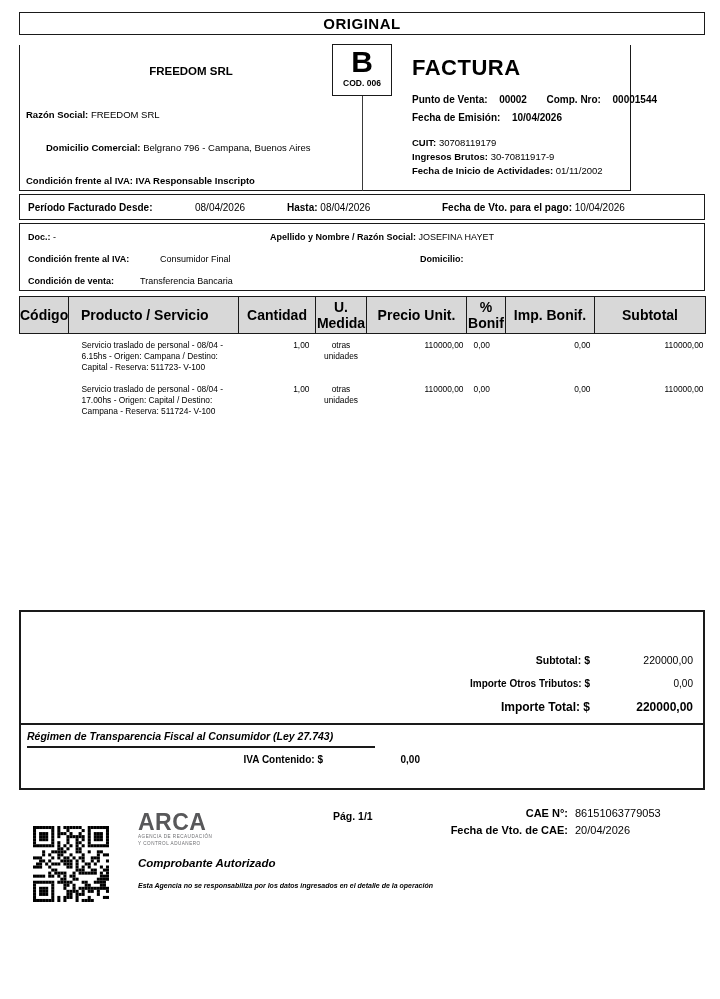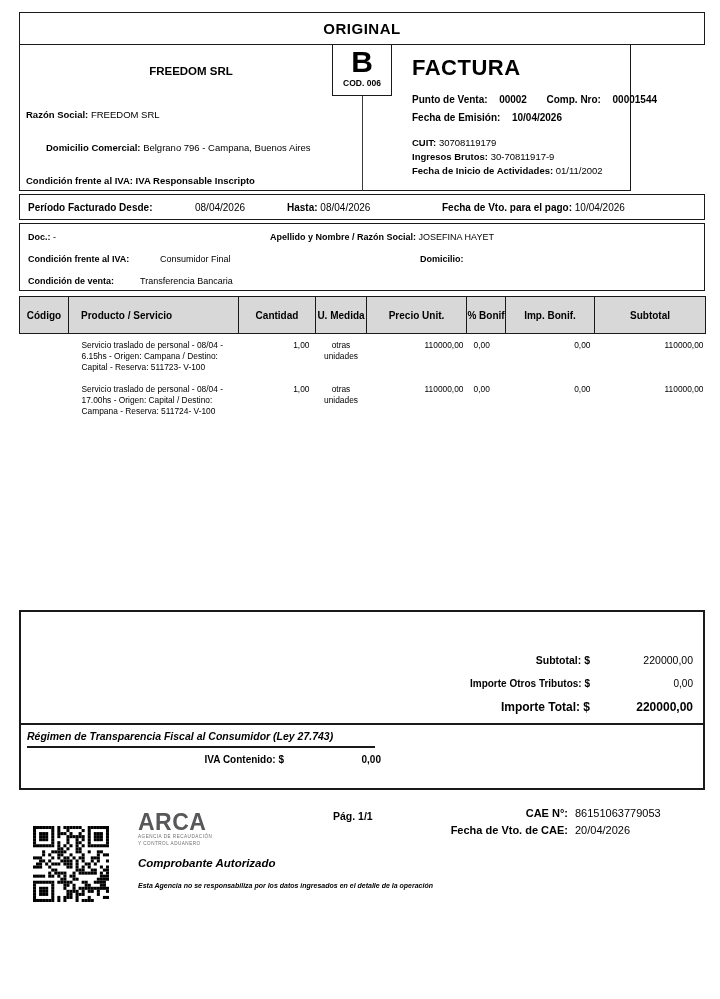--- a/index.html
+++ b/index.html
@@ -4,21 +4,21 @@
 <style>
   * { margin:0; padding:0; box-sizing:border-box; }
   body { background:#fff; }
   .page {
     position:relative; width:720px; height:999px; background:#fff;
     font-family:"Liberation Sans", sans-serif; color:#000; overflow:hidden;
   }
   .abs { position:absolute; }
 
   
-  .original-band { left:19px; top:12px; width:686px; height:33px; border:1px solid #1a1a1a;
+  .original-band { left:19px; top:12px; width:686px; height:23px; border:1px solid #1a1a1a;
     display:flex; align-items:center; justify-content:center; font-size:15px; font-weight:bold; letter-spacing:.5px; }
 
   
   .header-box { left:19px; top:45px; width:612px; height:146px;
     border-left:1px solid #1a1a1a; border-right:1px solid #1a1a1a; border-bottom:1px solid #1a1a1a; }
   .company-name { left:0; top:20px; width:342px; text-align:center; font-weight:bold; font-size:11.5px; }
   .seller-row { left:6px; font-size:9.5px; white-space:nowrap; }
   .seller-row .lbl { font-weight:bold; }
   .v-divider { left:342px; top:50px; width:1px; height:96px; background:#3a3a3a; }
   .b-box { left:312px; top:-1px; width:60px; height:52px; background:#fff; border:1px solid #1a1a1a;
@@ -39,21 +39,21 @@
   .period-band span.abs { top:7px; white-space:nowrap; }
 
   
   .customer-box { left:19px; top:223px; width:686px; height:68px; border:1px solid #1a1a1a; font-size:9px; }
   .customer-box .lbl { font-weight:bold; }
   .customer-box span.abs { white-space:nowrap; }
 
   
   .items-table { left:19px; top:296px; width:686px; border-collapse:collapse; table-layout:fixed; }
   .items-table th { background:#d8d8d8; border:1px solid #1a1a1a; height:37px;
-    font-size:10px; font-weight:bold; text-align:center; overflow:hidden; }
+    font-size:14px; font-weight:bold; text-align:center; overflow:hidden; }
   .items-table th.left { text-align:left; padding-left:12px; }
   .items-table td { font-size:8.4px; vertical-align:top; padding-top:6px; padding-bottom:5px; line-height:1.3; }
   .td-desc { padding-left:13px; padding-right:4px; }
   .td-cant { text-align:right; padding-right:6px; }
   .td-med  { text-align:center; font-size:8px; padding-left:6px; padding-right:6px; }
   .td-prec { text-align:right; padding-right:3px; }
   .td-bon  { text-align:left; padding-left:7px; }
   .td-imp  { text-align:right; padding-right:4px; }
   .td-sub  { text-align:right; padding-right:2px; }
 
@@ -62,21 +62,21 @@
   .tot-row { position:absolute; left:0; right:0; display:flex; justify-content:flex-end; align-items:baseline; }
   .tot-row .t-lbl { font-weight:bold; text-align:right; }
   .tot-row .t-val { width:113px; text-align:right; padding-right:10px; }
   .tot-row.r1 { top:42px; font-size:10.5px; }
   .tot-row.r2 { top:66px; font-size:10px; }
   .tot-row.r3 { top:88px; font-size:12px; }
   .tot-row.r3 .t-val { font-weight:bold; }
   .tot-divider { position:absolute; left:-2px; right:-2px; top:111px; border-top:2px solid #1a1a1a; }
   .transparency-title { position:absolute; left:6px; top:118px; width:348px; font-size:10.5px;
     font-weight:bold; font-style:italic; border-bottom:2px solid #1a1a1a; padding-bottom:4px; }
-  .iva-row { position:absolute; left:0; top:142px; width:360px; display:flex; font-size:10px; }
+  .iva-row { position:absolute; left:0; top:142px; width:399px; display:flex; font-size:10px; }
   .iva-row .t-lbl { flex:1; text-align:right; font-weight:bold; }
   .iva-row .t-val { width:97px; text-align:right; font-weight:bold; }
 
   
   .qr { left:33px; top:826px; width:76px; height:76px; }
   .arca-wrap { left:138px; top:811px; }
   .arca-text { font-size:23px; font-weight:bold; color:#58585a; letter-spacing:.5px; line-height:22px; }
   .arca-sub { font-size:4.6px; color:#6d6e71; letter-spacing:.5px; line-height:6px; margin-top:1px; }
   .autorizado { left:138px; top:857px; font-size:11.5px; font-weight:bold; font-style:italic; }
   .disclaimer { left:138px; top:882px; font-size:7px; font-weight:bold; font-style:italic; }

